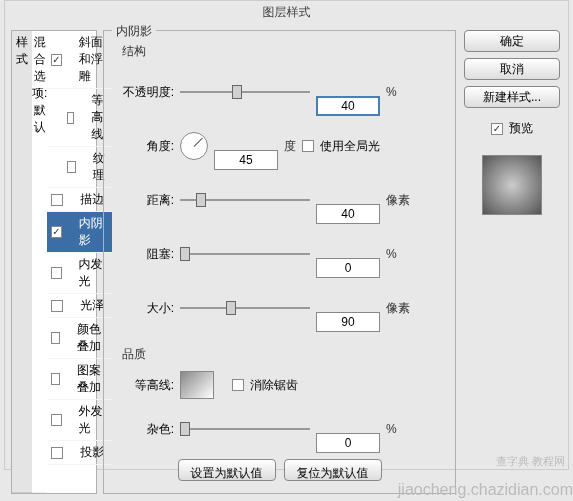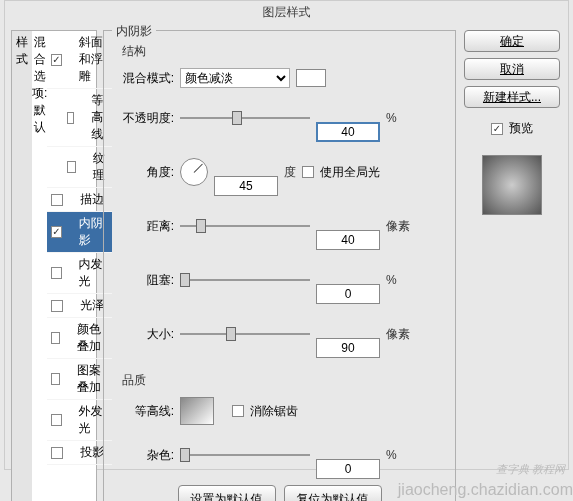--- a/index.html
+++ b/index.html
@@ -28,24 +28,24 @@
 .slider .thumb { position: absolute; top: 0; width: 10px; height: 14px; background: #d0d0d0; border: 1px solid #666; }
 .num { width: 64px; height: 20px; border: 1px solid #888; background: #fff; text-align: center; line-height: 18px; margin-top: 28px; }
 .num.active { border: 2px solid #4a7fb5; line-height: 16px; }
 .unit { color: #333; }
 .dial { width: 28px; height: 28px; border: 1px solid #888; border-radius: 50%; background: #fff; position: relative; }
 .dial::after { content: ""; position: absolute; left: 50%; top: 50%; width: 12px; height: 1px; background: #333; transform-origin: left; transform: rotate(-45deg); }
 .contour { width: 34px; height: 28px; border: 1px solid #888; background: linear-gradient(135deg,#888 0%,#fff 100%); }
 .btn-row { display: flex; gap: 8px; justify-content: center; margin-top: 4px; }
 .btn { height: 22px; padding: 5px 12px; background: linear-gradient(#fff,#ddd); border: 1px solid #888; border-radius: 4px; cursor: pointer; }
 .right { width: 100px; display: flex; flex-direction: column; gap: 6px; align-items: center; }
-.rbtn { width: 96px; height: 22px; background: linear-gradient(#fff,#ddd); border: 1px solid #888; border-radius: 4px; cursor: pointer; text-decoration: underline; }
+.rbtn { width: 96px; height: 22px; background: linear-gradient(#fff,#ddd); border: 1px solid #888; border-radius: 4px; cursor: pointer; }
 .preview-box { width: 60px; height: 60px; border: 1px solid #888; background: radial-gradient(circle,#ccc,#555); margin-top: 6px; }
 .watermark { position: absolute; right: 0; bottom: 2px; font-size: 16px; color: #bbb; }
-.watermark2 { position: absolute; right: 8px; bottom: 24px; font-size: 11px; color: #bbb; font-style: italic; }
+.watermark2 { position: absolute; right: 8px; bottom: 32px; font-size: 11px; color: #bbb; }
 </style>
 </head>
 <body>
 
 <div class="dialog">
   <div class="title">图层样式</div>
   <div class="body">
 
     <div class="styles-panel">
       <div class="styles-head">样式</div>
@@ -96,25 +96,20 @@
             <span>投影</span>
           </div>
         </div>
     </div>
 
     <div class="main">
       <div class="fieldset">
         <div class="legend">内阴影</div>
         <div class="sub-legend">结构</div>
 
-        <div class="row">
-          <div class="lbl">混合模式:</div>
-          <select><option>颜色减淡</option></select>
-          <div class="swatch"></div>
-        </div>
 
         <div class="row">
           <div class="lbl">不透明度:</div>
           <div class="slider">
               <div class="track"></div>
               <div class="thumb" style="left:40%"></div>
             </div>
           <div class="num active">40</div>
           <div class="unit">%</div>
         </div>

